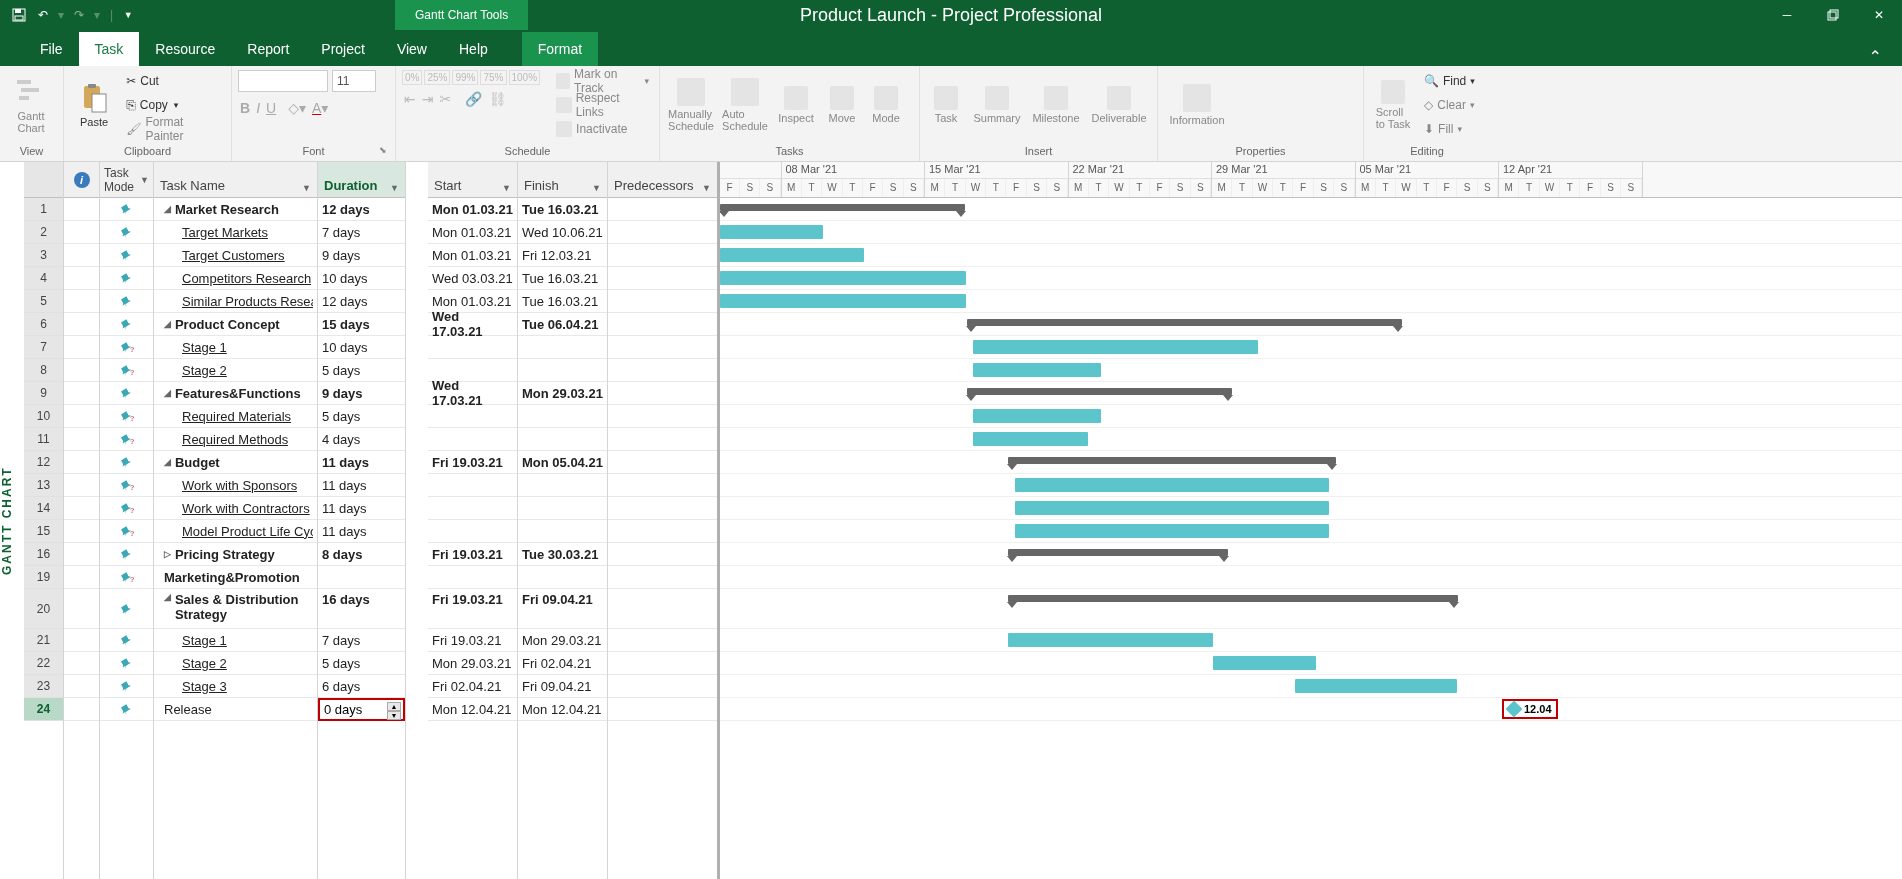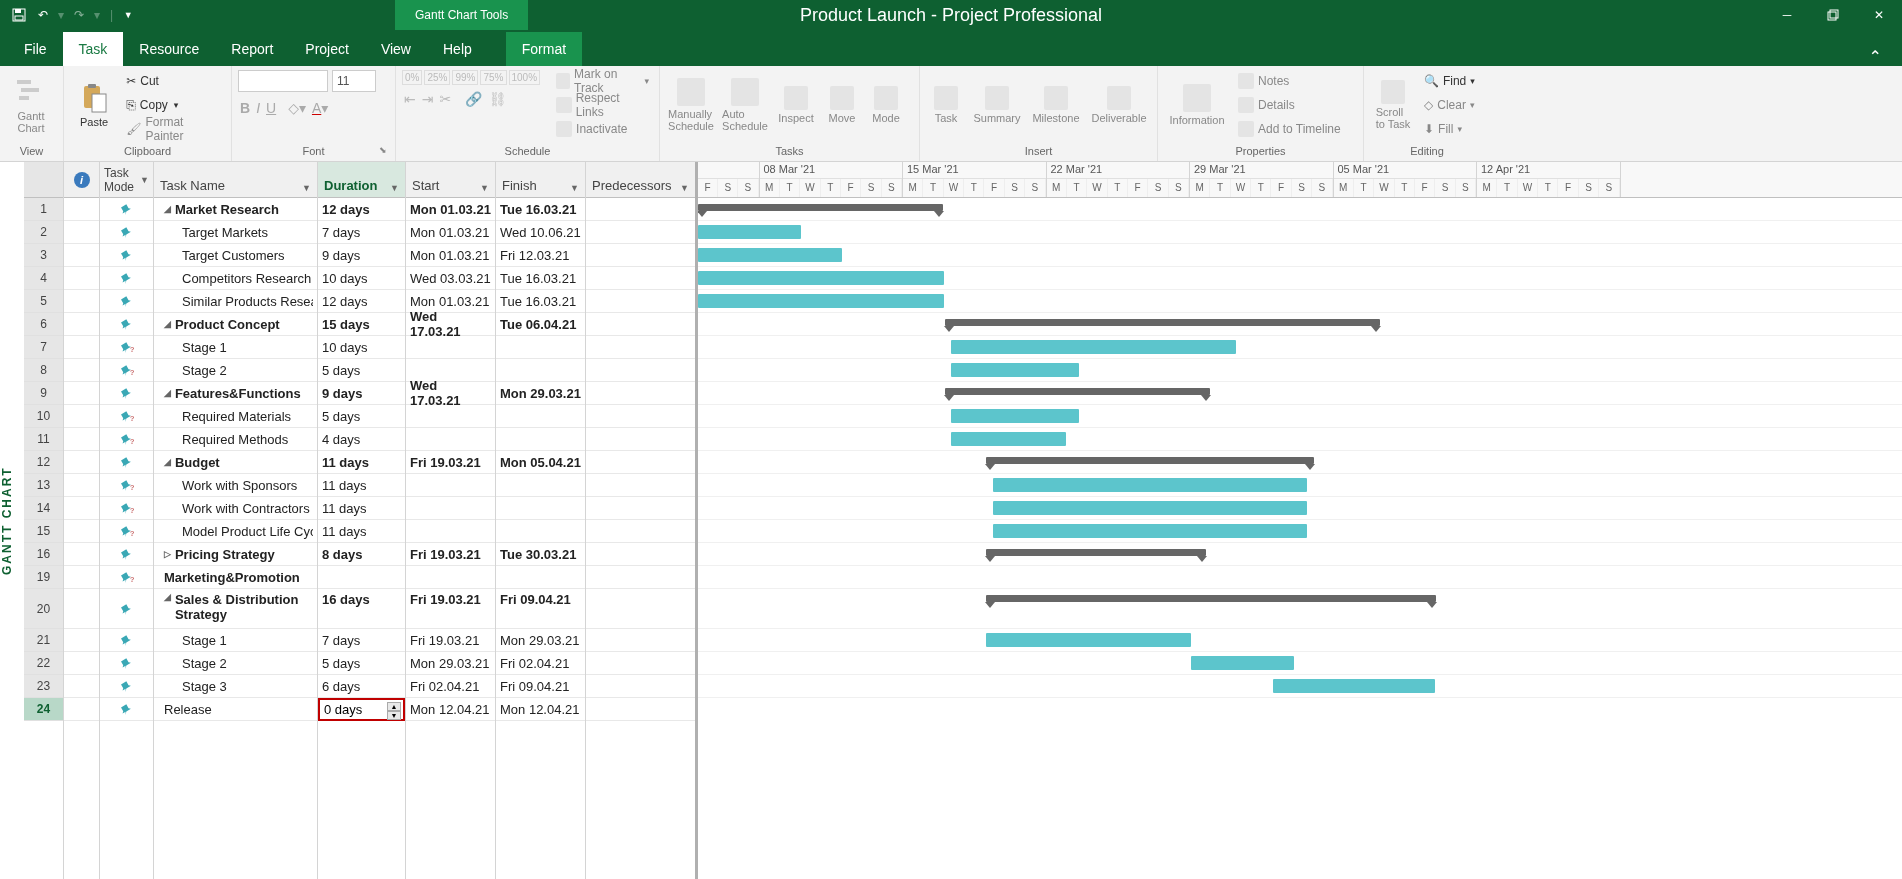--- a/index.html
+++ b/index.html
@@ -7,21 +7,21 @@
 
 .titlebar { background: #0e6031; height: 30px; display: flex; align-items: center; color: #fff; font-size: 12px; position: relative; }
 .qat { display: flex; gap: 2px; padding: 0 8px; align-items: center; }
 .qat-btn { width: 22px; height: 22px; display: flex; align-items: center; justify-content: center; color: #fff; cursor: pointer; }
 .qat-sep { color: rgba(255,255,255,0.3); margin: 0 2px; }
 .tools-tab { position: absolute; left: 395px; top: 0; height: 30px; background: #19934e; padding: 8px 20px; display: flex; align-items: center; font-size: 12px; }
 .title-center { position: absolute; left: 50%; transform: translateX(-50%); font-size: 18px; }
 .win-controls { margin-left: auto; display: flex; }
 .win-btn { width: 46px; height: 30px; display: flex; align-items: center; justify-content: center; color: #fff; cursor: pointer; }
 
-.tabbar { background: #0e6031; height: 36px; display: flex; align-items: flex-end; padding-left: 8px; }
+.tabbar { background: #0e6031; height: 36px; display: flex; align-items: flex-end; padding-left: 24px; }
 .tab { padding: 9px 16px; color: #fff; font-size: 14px; cursor: pointer; }
 .tab.active { background: #fff; color: #1a7a43; }
 .tab.format { background: #19934e; color: #fff; position: relative; left: 0; }
 .tell-me { display: flex; align-items: center; gap: 8px; color: rgba(255,255,255,0.8); font-size: 13px; padding: 9px 20px; }
 .bulb { width: 16px; height: 16px; }
 .ribbon-collapse { margin-left: auto; padding: 0 20px; color: #fff; cursor: pointer; }
 
 .ribbon { background: #f3f3f3; height: 96px; border-bottom: 1px solid #d4d4d4; display: flex; }
 .ribbon-group { border-right: 1px solid #e1e1e1; padding: 4px 6px 2px; display: flex; flex-direction: column; position: relative; }
 .group-body { flex: 1; display: flex; gap: 4px; align-items: flex-start; }
@@ -60,24 +60,24 @@
 
 .task-col { width: 164px; border-right: 1px solid #d4d4d4; }
 .col-header { height: 36px; background: #f0f0f0; border-bottom: 1px solid #c0c0c0; font-size: 13px; color: #444; padding: 0 6px; display: flex; align-items: flex-end; gap: 4px; position: relative; padding-bottom: 4px; }
 .col-header.sorted { background: #d8e8df; color: #0e6031; font-weight: 600; }
 .dropdown-arrow { margin-left: auto; font-size: 9px; color: #666; }
 .task-cell { height: 23px; border-bottom: 1px solid #e8e8e8; font-size: 13px; color: #222; padding: 0 4px; display: flex; align-items: center; }
 .task-cell.tall { height: 40px; align-items: flex-start; padding-top: 3px; }
 .task-cell.bold { font-weight: 700; }
 .task-cell .outline-toggle { font-size: 9px; margin-right: 4px; color: #666; }
 .indent-1 { padding-left: 10px; }
-.indent-2 { padding-left: 28px; }
+.indent-2 { padding-left: 28px; text-decoration: underline; }
 
 .dur-col { width: 88px; border-right: 1px solid #d4d4d4; }
-.start-col { width: 90px; border-right: 1px solid #d4d4d4; }
+.start-col { width: 90px; border-right: 1px solid #d4d4d4; margin-left: 22px; }
 .finish-col { width: 90px; border-right: 1px solid #d4d4d4; }
 .pred-col { width: 112px; border-right: 3px solid #b0b0b0; }
 
 .editing-cell { border: 2px solid #c00000; height: 23px; font-size: 13px; display: flex; align-items: center; padding: 0 4px; position: relative; background: #fff; }
 .spinner { position: absolute; right: 2px; top: 2px; bottom: 2px; width: 14px; display: flex; flex-direction: column; }
 .spinner-btn { flex: 1; background: #e8e8e8; border: 1px solid #aaa; font-size: 7px; display: flex; align-items: center; justify-content: center; cursor: pointer; }
 
 .gantt-area { flex: 1; position: relative; overflow: hidden; background: #fff; }
 .timescale { height: 36px; border-bottom: 1px solid #c0c0c0; background: #f8f8f8; position: relative; display: flex; }
 .week-block { border-right: 1px solid #d4d4d4; display: flex; flex-direction: column; }
@@ -293,34 +293,20 @@
     </div>
     <div class="group-label">Insert</div>
   </div>
 
   <div class="ribbon-group" style="width:206px">
     <div class="group-body">
       <div class="big-btn" style="width:66px">
           <span class="icon-placeholder dim" style="width:28px;height:28px"></span>
           <span>Information</span>
         </div>
-      <div class="small-btn-stack">
-        <div class="small-btn">
-            <span class="icon-placeholder dim"></span>
-            <span>Notes</span>
-          </div>
-        <div class="small-btn">
-            <span class="icon-placeholder dim"></span>
-            <span>Details</span>
-          </div>
-        <div class="small-btn">
-            <span class="icon-placeholder dim"></span>
-            <span>Add to Timeline</span>
-          </div>
-      </div>
     </div>
     <div class="group-label">Properties</div>
   </div>
 
   <div class="ribbon-group" style="width:126px;border-right:none">
     <div class="group-body">
       <div class="big-btn" style="width:46px">
           <span class="icon-placeholder dim" style="width:24px;height:24px"></span>
           <span style="white-space:pre">Scroll
 to Task</span>
@@ -886,16 +872,22 @@
           </div>
           <div class="gantt-row">
             <div class="bar task" style="left:288px;width:205px"></div>
           </div>
           <div class="gantt-row">
             <div class="bar task" style="left:493px;width:103px"></div>
           </div>
           <div class="gantt-row">
             <div class="bar task" style="left:575px;width:162px"></div>
           </div>
+          <div class="gantt-row">
+            <div class="milestone-box" style="left:782px">
+              <div class="milestone" style="position:static"></div>
+              <span class="milestone-label" style="position:static">12.04</span>
+            </div>
+          </div>
         </div>
     </div>
   </div>
 </div>
 
 </body></html>

